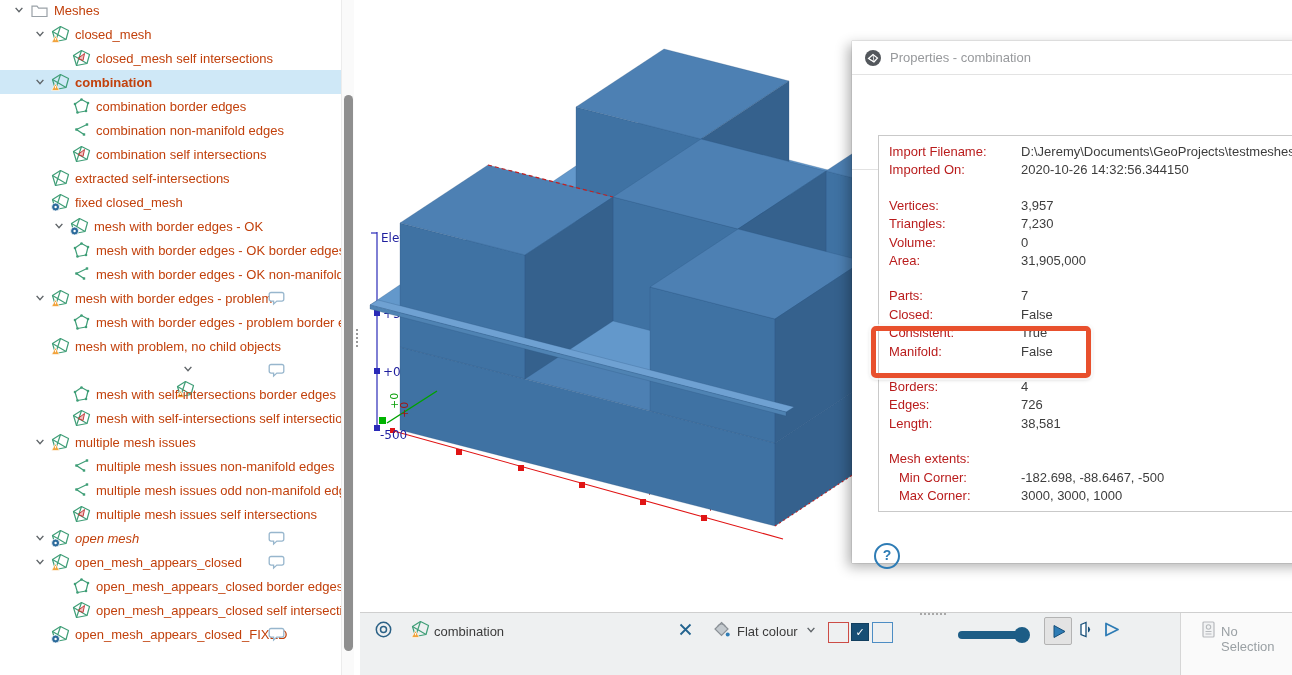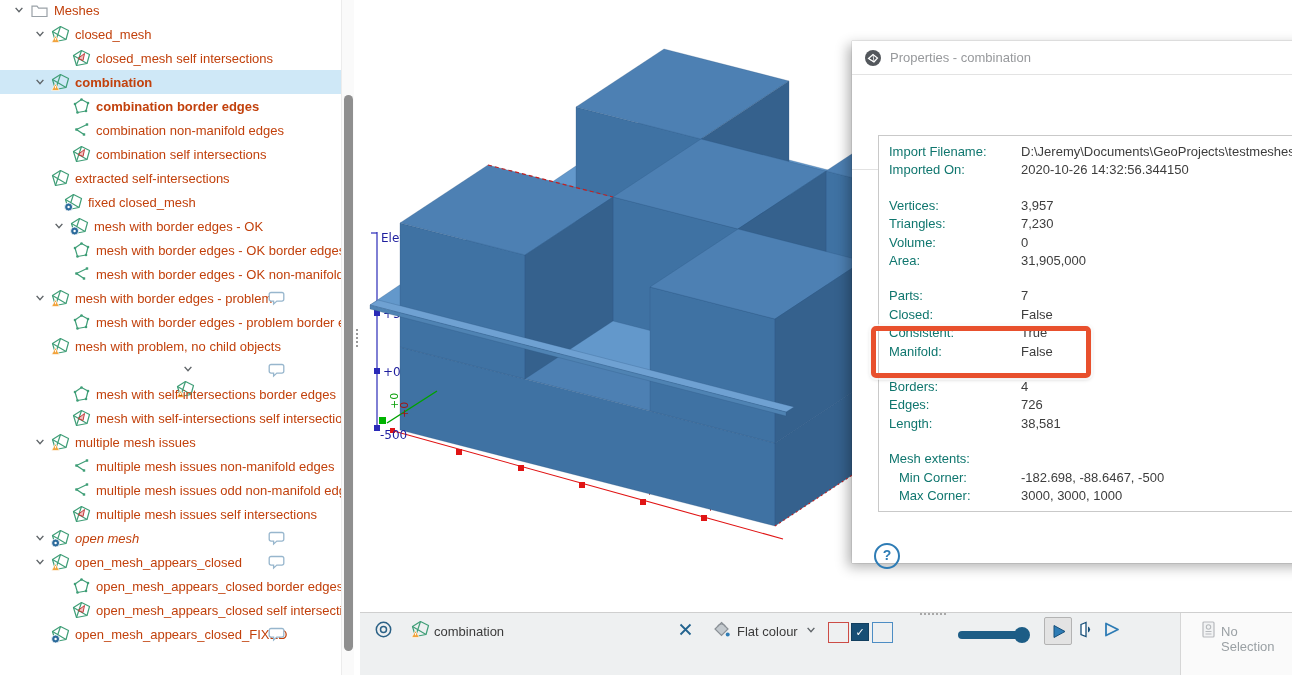--- a/index.html
+++ b/index.html
@@ -44,21 +44,21 @@
       display:flex;align-items:center;padding-left:12px;}
   #dlg-title{color:#97999c;font-size:13px;margin-left:8px;}
   #dlg-tabs{position:absolute;left:0;top:100px;right:0;height:28px;border-bottom:1px solid #e2e2e2;
       display:flex;gap:22px;padding-left:34px;}
   .tab{font-size:13px;color:#3c3c3c;padding:4px 2px;cursor:default;}
   .tab.active{border-bottom:3px solid #17618d;color:#2c2c2c;}
   #dlg-groupbox{position:absolute;left:26px;top:94px;width:440px;height:377px;border:1px solid #c9c9c9;background:#fff;
       padding:7px 0 0 10px;box-sizing:border-box;overflow:hidden;}
   .pgroup{margin-bottom:17px;}
   .prow{display:flex;line-height:18.4px;white-space:nowrap;}
-  .plab{width:132px;flex:0 0 132px;color:#0f766e;}
+  .plab{width:132px;flex:0 0 132px;color:#b91c1c;}
   .plab.pind{padding-left:10px;box-sizing:border-box;}
   .pval{color:#3d3d3d;}
   #manifold-highlight{position:absolute;left:19px;top:285px;width:210px;height:42px;border:5px solid #e8502d;border-radius:5px;
       box-shadow:0 0 0 2px rgba(255,255,255,.65), 0 1px 4px rgba(0,0,0,.25);pointer-events:none;}
   #help-button{position:absolute;left:22px;top:502px;width:22px;height:22px;border:2px solid #2e7cb5;border-radius:50%;
       color:#2e7cb5;font-size:14px;font-weight:bold;text-align:center;line-height:21px;}
   svg text{font-family:"DejaVu Sans",sans-serif;}
 </style>
 </head>
 <body>
@@ -185,21 +185,21 @@
         <span class="arrow">
           <svg width="16" height="16">
             <use href="#i-chevron" xlink:href="#i-chevron"></use>
           </svg>
         </span>
         <svg class="ticon">
           <use href="#i-mesh-warn" xlink:href="#i-mesh-warn"></use>
         </svg>
         <span class="tlabel">combination</span>
       </div>
-      <div class="trow" style="padding-left: 50px; font-weight: bold;">
+      <div class="trow" style="padding-left: 50px;">
         <span class="arrow"></span>
         <svg class="ticon">
           <use href="#i-border" xlink:href="#i-border"></use>
         </svg>
         <span class="tlabel">combination border edges</span>
       </div>
       <div class="trow" style="padding-left: 50px;">
         <span class="arrow"></span>
         <svg class="ticon">
           <use href="#i-nonmanifold" xlink:href="#i-nonmanifold"></use>
@@ -213,21 +213,21 @@
         </svg>
         <span class="tlabel">combination self intersections</span>
       </div>
       <div class="trow" style="padding-left: 29px;">
         <span class="arrow"></span>
         <svg class="ticon">
           <use href="#i-mesh" xlink:href="#i-mesh"></use>
         </svg>
         <span class="tlabel">extracted self-intersections</span>
       </div>
-      <div class="trow" style="padding-left: 42px;">
+      <div class="trow" style="padding-left: 29px;">
         <span class="arrow"></span>
         <svg class="ticon">
           <use href="#i-mesh-info" xlink:href="#i-mesh-info"></use>
         </svg>
         <span class="tlabel">fixed closed_mesh</span>
       </div>
       <div class="trow" style="padding-left: 29px; margin-left: 19px;">
         <span class="arrow">
           <svg width="16" height="16">
             <use href="#i-chevron" xlink:href="#i-chevron"></use>

